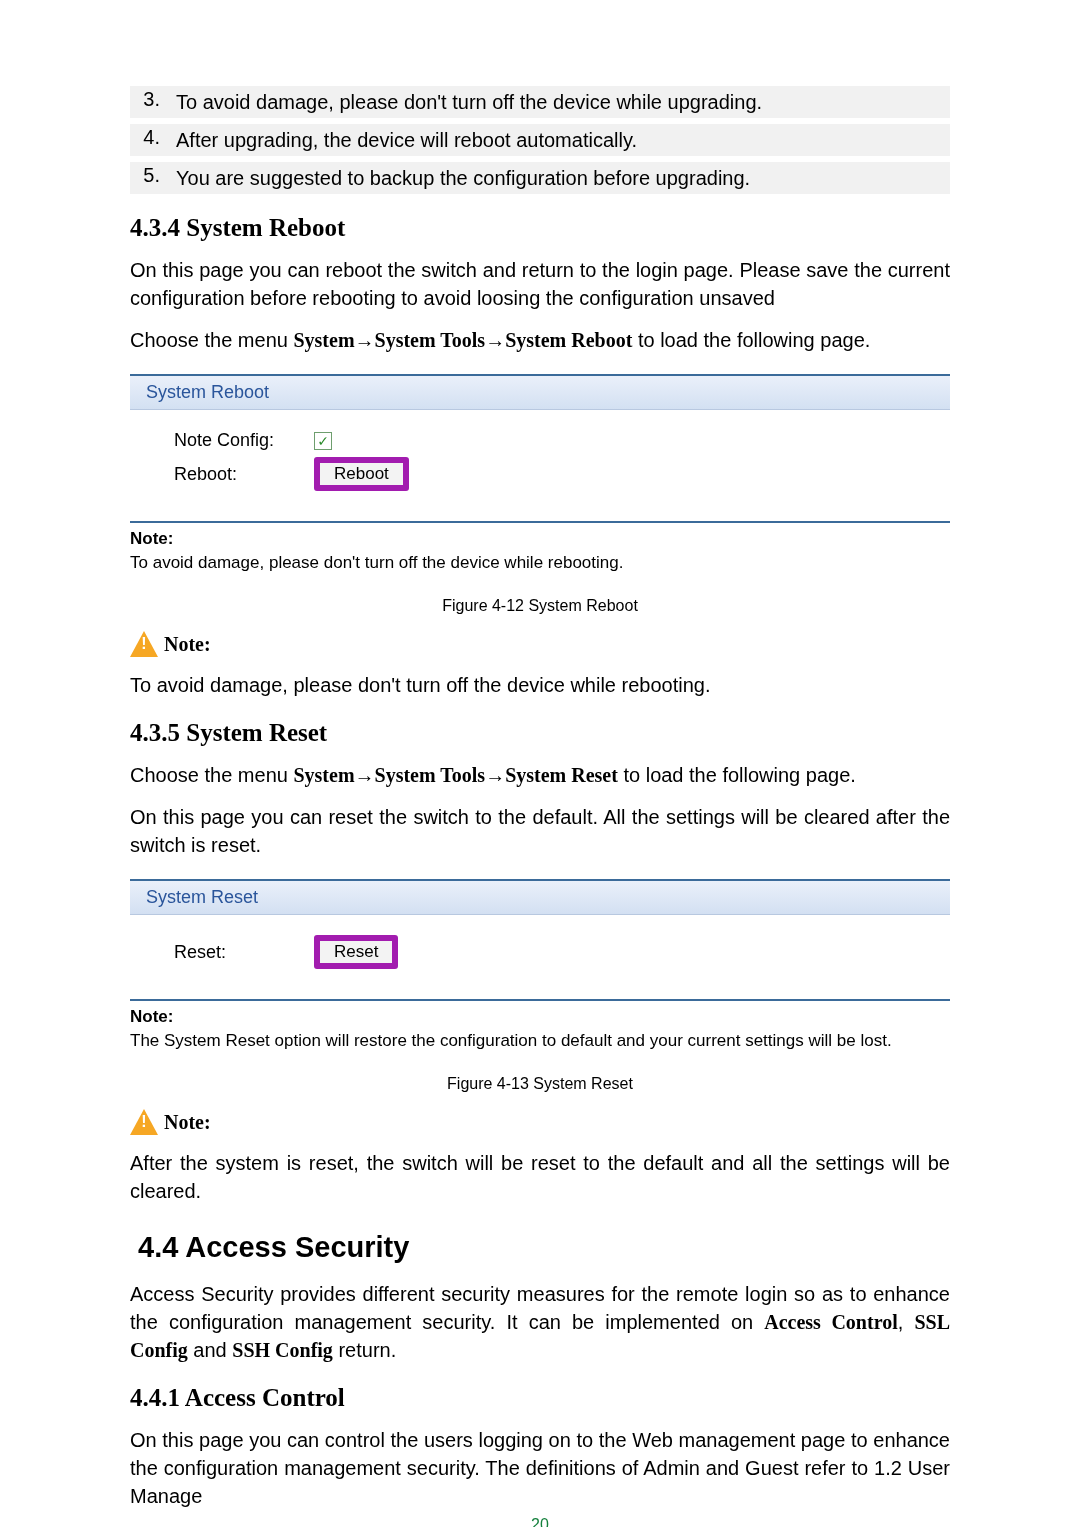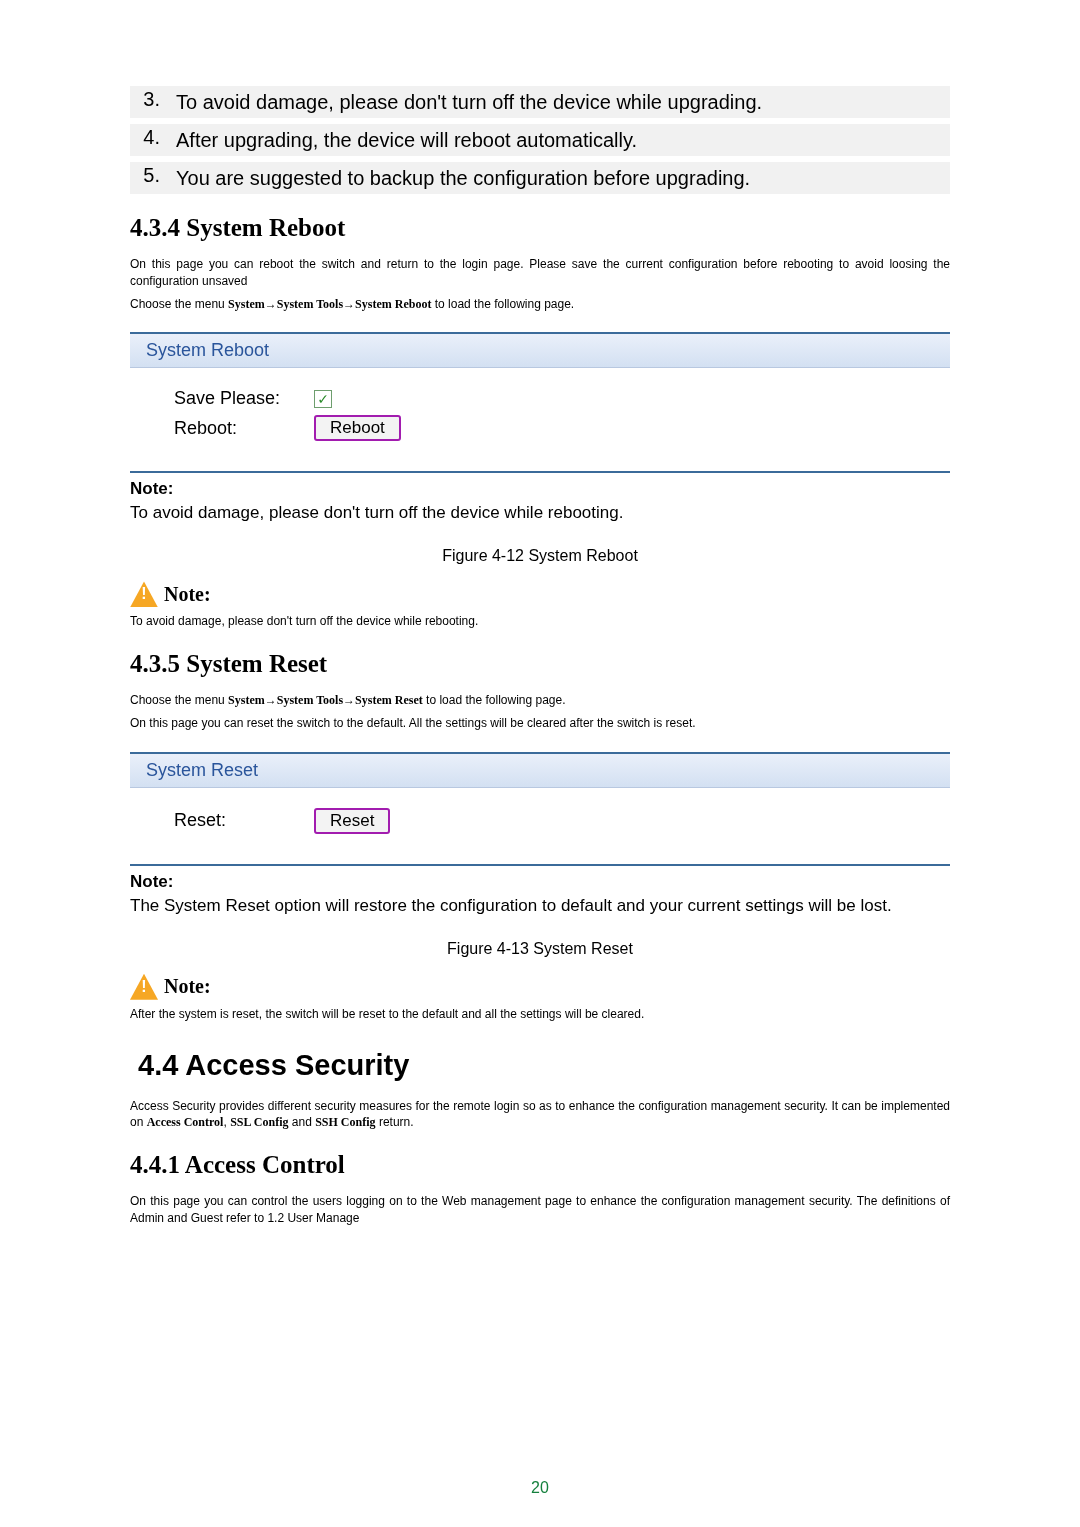--- a/index.html
+++ b/index.html
@@ -41,23 +41,23 @@
     font-weight: bold;
     margin: 20px 0 14px 0;
     font-family: Liberation Serif, serif;
   }
   .h2 {
     font-size: 29px;
     font-weight: bold;
     margin: 26px 0 16px 8px;
   }
   .para {
-    font-size: 12px;
+    font-size: 20px;
     line-height: 1.4;
-    margin: 6px 0;
+    margin: 14px 0;
   }
   .justify { text-align: justify; }
   .bold { font-weight: bold; font-family: Liberation Serif, serif; }
   .arrow { font-family: Arial; }
   .panel {
     margin: 20px 0 8px 0;
     border-top: 2px solid #3b6b9a;
   }
   .panel-title {
     background: #d3e0f2;
@@ -87,21 +87,21 @@
     background: #fff;
     display: inline-flex;
     align-items: center;
     justify-content: center;
     font-size: 14px;
     color: #2a8a2a;
     line-height: 1;
   }
   .btn {
     display: inline-block;
-    border: 2px solid #a21caf;
+    border: 6px solid #a21caf;
     border-radius: 3px;
     padding: 1px 14px;
     font-size: 17px;
     background: #f3f3f3;
     cursor: pointer;
   }
   .panel-divider {
     border: 0;
     border-top: 2px solid #3b6b9a;
     margin: 10px 0 6px 0;
@@ -173,21 +173,21 @@
   <div class="h3">4.3.4 System Reboot</div>
   <div class="para justify">On this page you can reboot the switch and return to the login page. Please save the current configuration before rebooting to avoid loosing the configuration unsaved</div>
   <div class="para">
     <span>Choose the menu </span><span class="bold">System</span><span class="arrow">→</span><span class="bold">System Tools</span><span class="arrow">→</span><span class="bold">System Reboot</span><span> to load the following page.</span>
   </div>
 
   <div class="panel">
     <div class="panel-title">System Reboot</div>
     <div class="panel-body">
       <div class="form-row">
-        <div class="form-label">Save Please:</div>
+        <div class="form-label">Note Config:</div>
         <div class="checkbox">✓</div>
       </div>
       <div class="form-row">
         <div class="form-label">Reboot:</div>
         <div class="btn">Reboot</div>
       </div>
     </div>
     <hr class="panel-divider">
     <div class="fig-note-title">Note:</div>
     <div class="fig-note-body">To avoid damage, please don't turn off the device while rebooting.</div>

